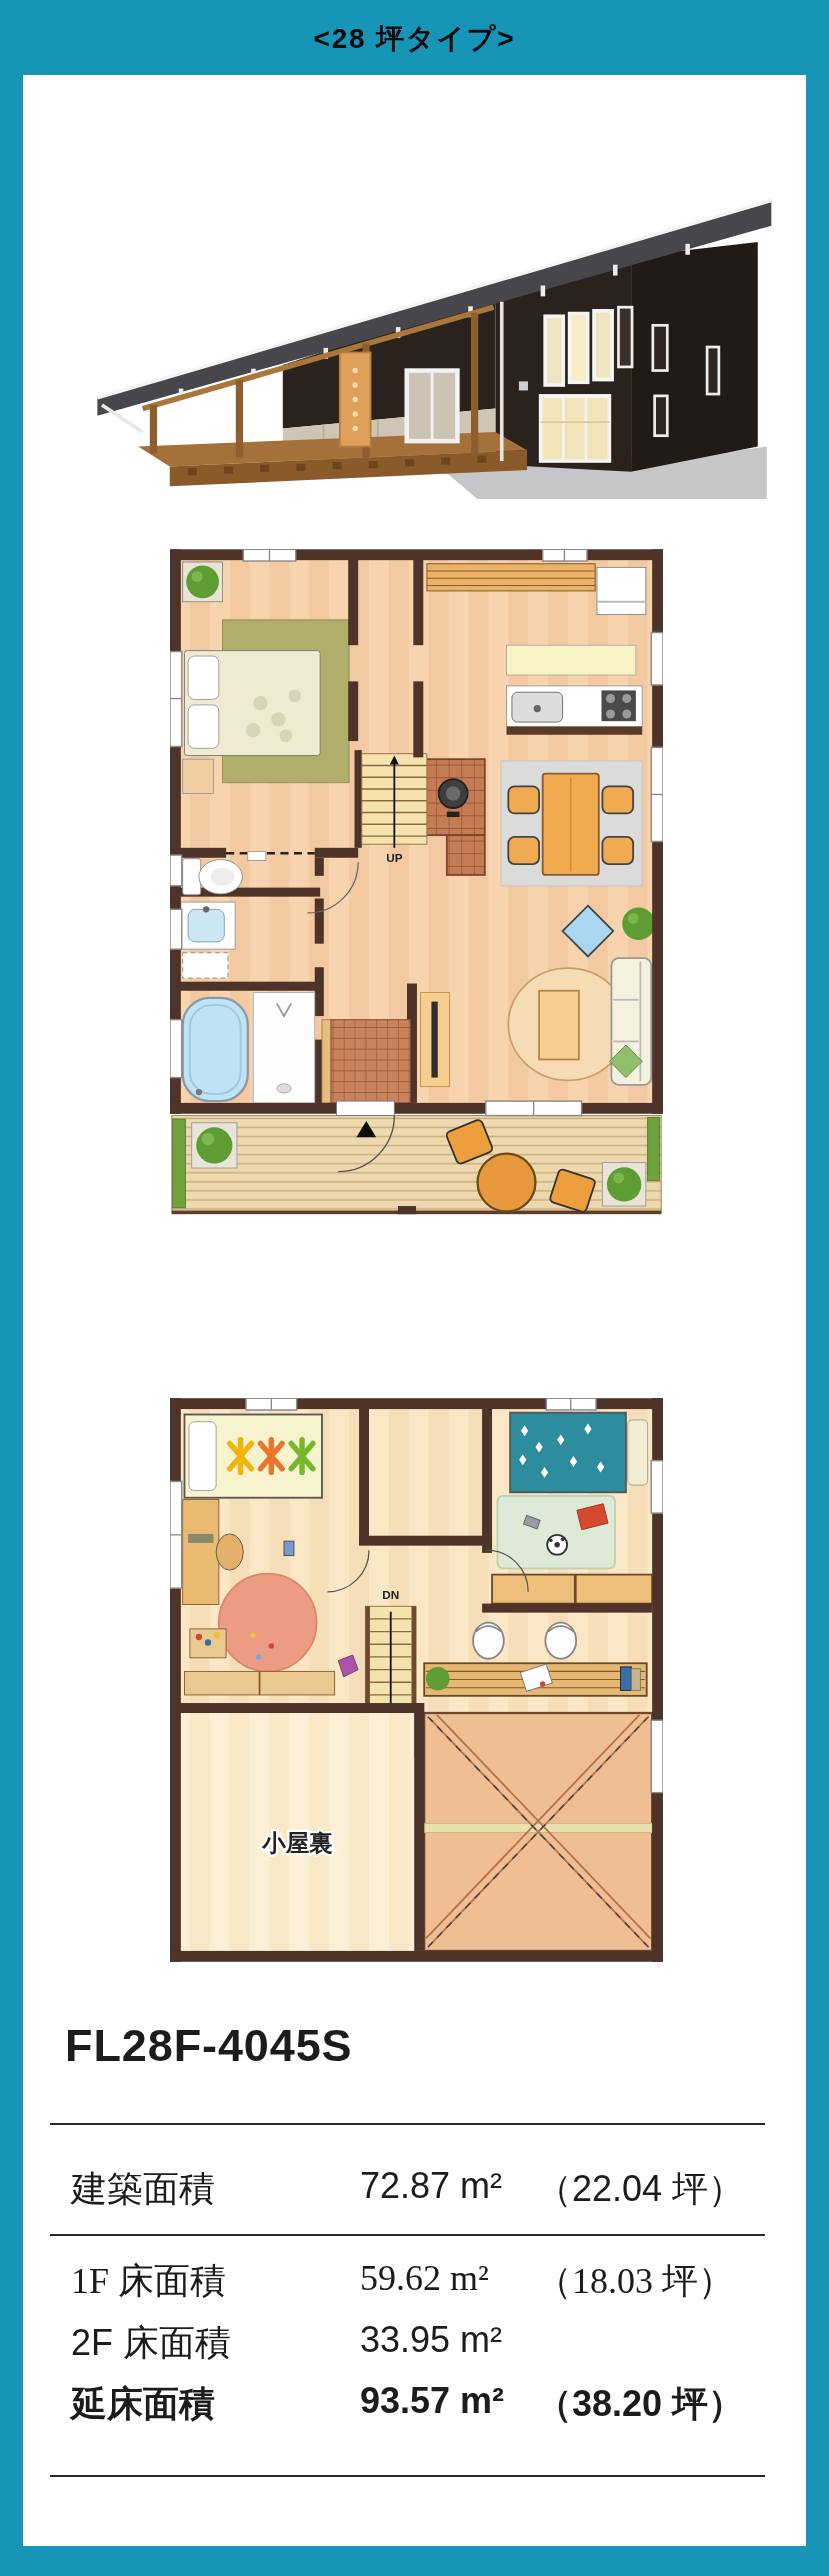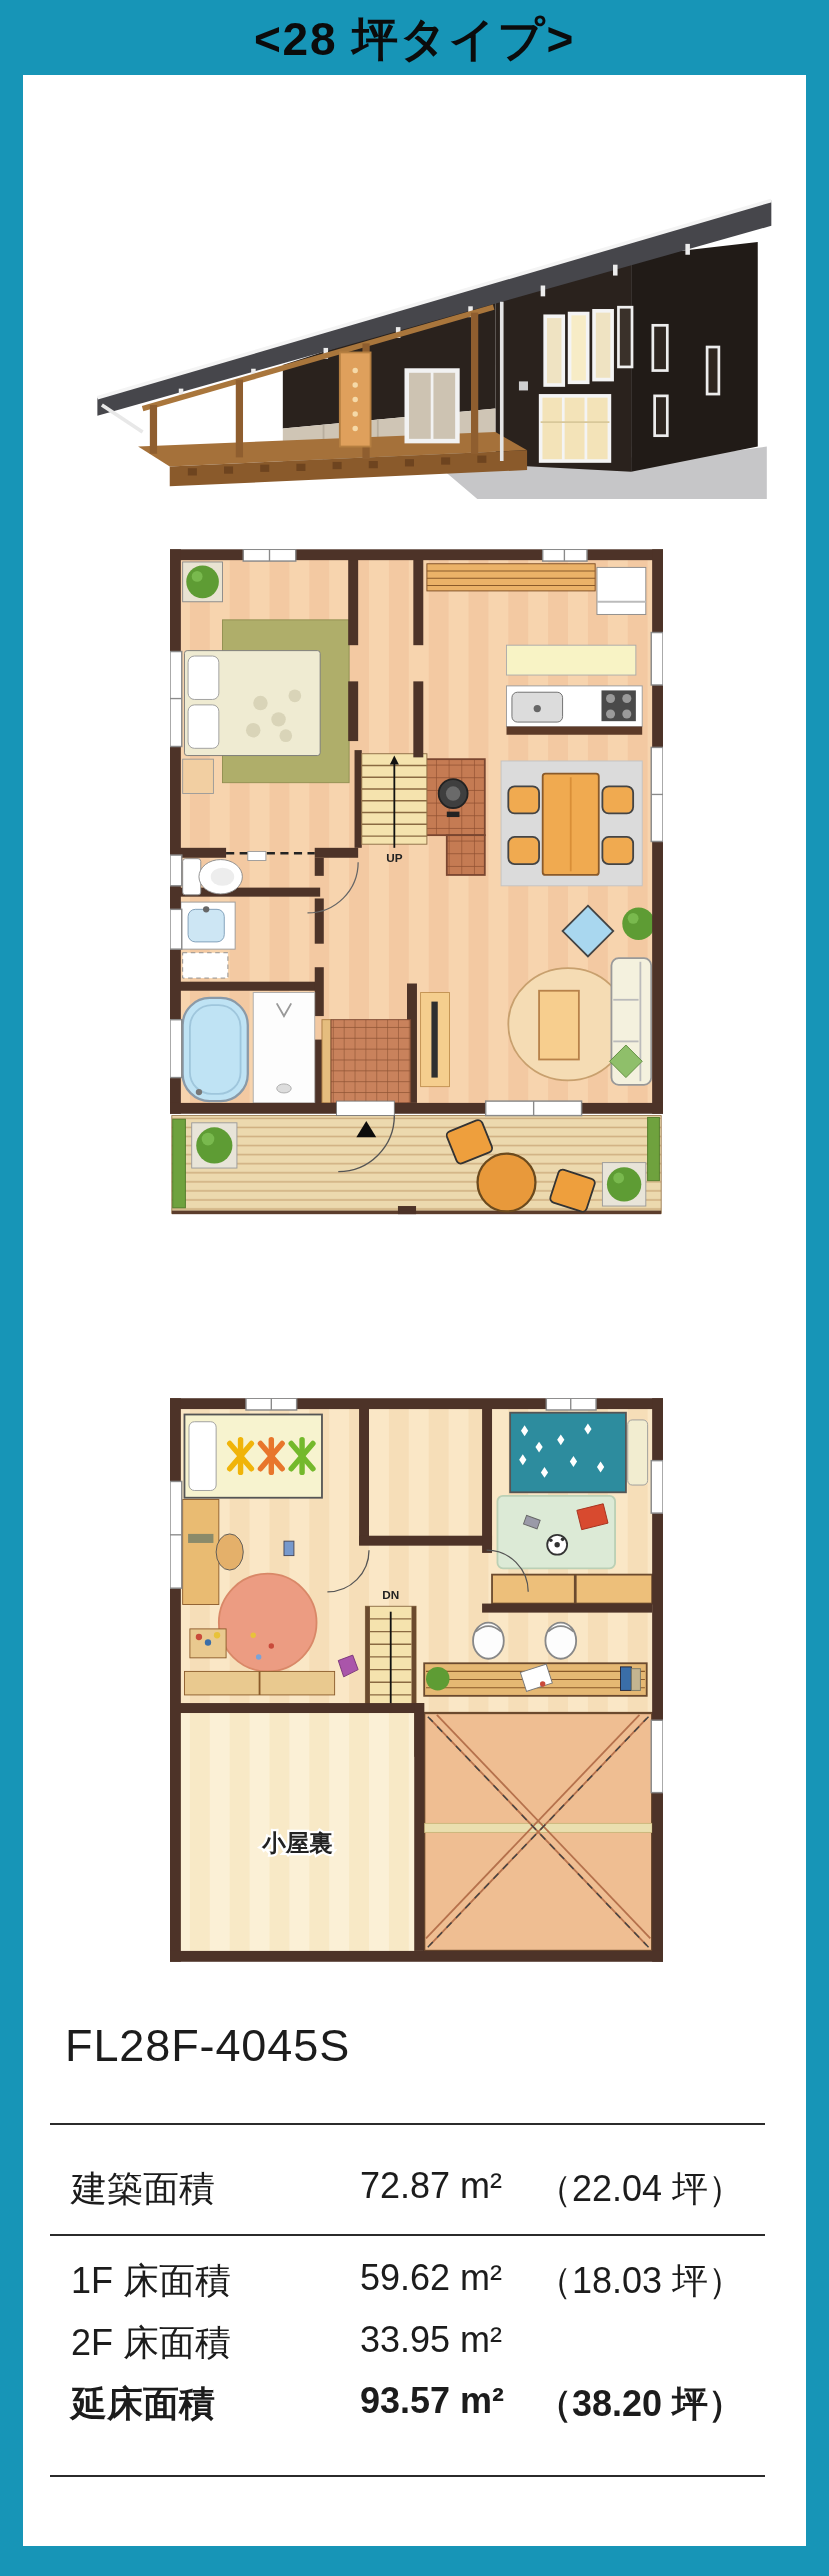--- a/index.html
+++ b/index.html
@@ -1,34 +1,34 @@
 <!DOCTYPE html>
 <html style="font-size:14.5px"><head>
 <meta charset="utf-8">
 <style>
   html,body{margin:0;padding:0;}
   body{width:829px;height:2576px;position:relative;background:#1795B7;
        font-family:"Liberation Sans", sans-serif;}
   .page-title{position:absolute;top:9px;left:0;width:829px;height:60px;
-       text-align:center;font-size:46px;font-weight:bold;color:#0b0b0b;
+       text-align:center;font-size:28px;font-weight:bold;color:#0b0b0b;
        letter-spacing:1.8px;line-height:60px;}
   .panel{position:absolute;left:22.6px;top:75px;width:783px;height:2471px;background:#ffffff;}
   .house-svg{position:absolute;left:52px;top:110px;}
   .plan-svg{position:absolute;}
   .plan1{left:170px;top:549px;}
   .plan2{left:170px;top:1398px;}
   .model-code{position:absolute;left:65px;top:2020px;font-size:45px;color:#1c1c1c;
-       letter-spacing:0.9px;font-weight:normal;}
+       letter-spacing:0.9px;font-weight:bold;}
   .rule{position:absolute;left:50px;width:715px;height:1.8px;background:#2b2b2b;}
   .r1{top:2123px;} .r2{top:2234px;} .r3{top:2475px;}
   .spec-row{position:absolute;left:0;width:829px;height:51px;font-size:36px;color:#1c1c1c;}
   .spec-row .lbl{position:absolute;left:71px;top:0;}
   .spec-row .val{position:absolute;left:360px;top:0;}
   .spec-row .tsb{position:absolute;left:536px;top:0;}
-  .sr1{top:2165px;text-decoration:underline;} .sr2{top:2257px;} .sr3{top:2319px;} .sr4{top:2380px;font-weight:bold;}
+  .sr1{top:2165px;text-decoration:underline;} .sr2{top:2257px;font-family:Liberation Serif, serif;} .sr3{top:2319px;} .sr4{top:2380px;font-weight:bold;}
   svg text.plan-label{font-family:"Liberation Sans", sans-serif;font-weight:bold;fill:#222;}
 </style>
 </head>
 <body>
 
 <div class="page-title">&lt;28 坪タイプ&gt;</div>
 
 <div class="panel"></div>
 
 <svg class="house-svg" width="724" height="389" viewBox="0 0 800 430">

